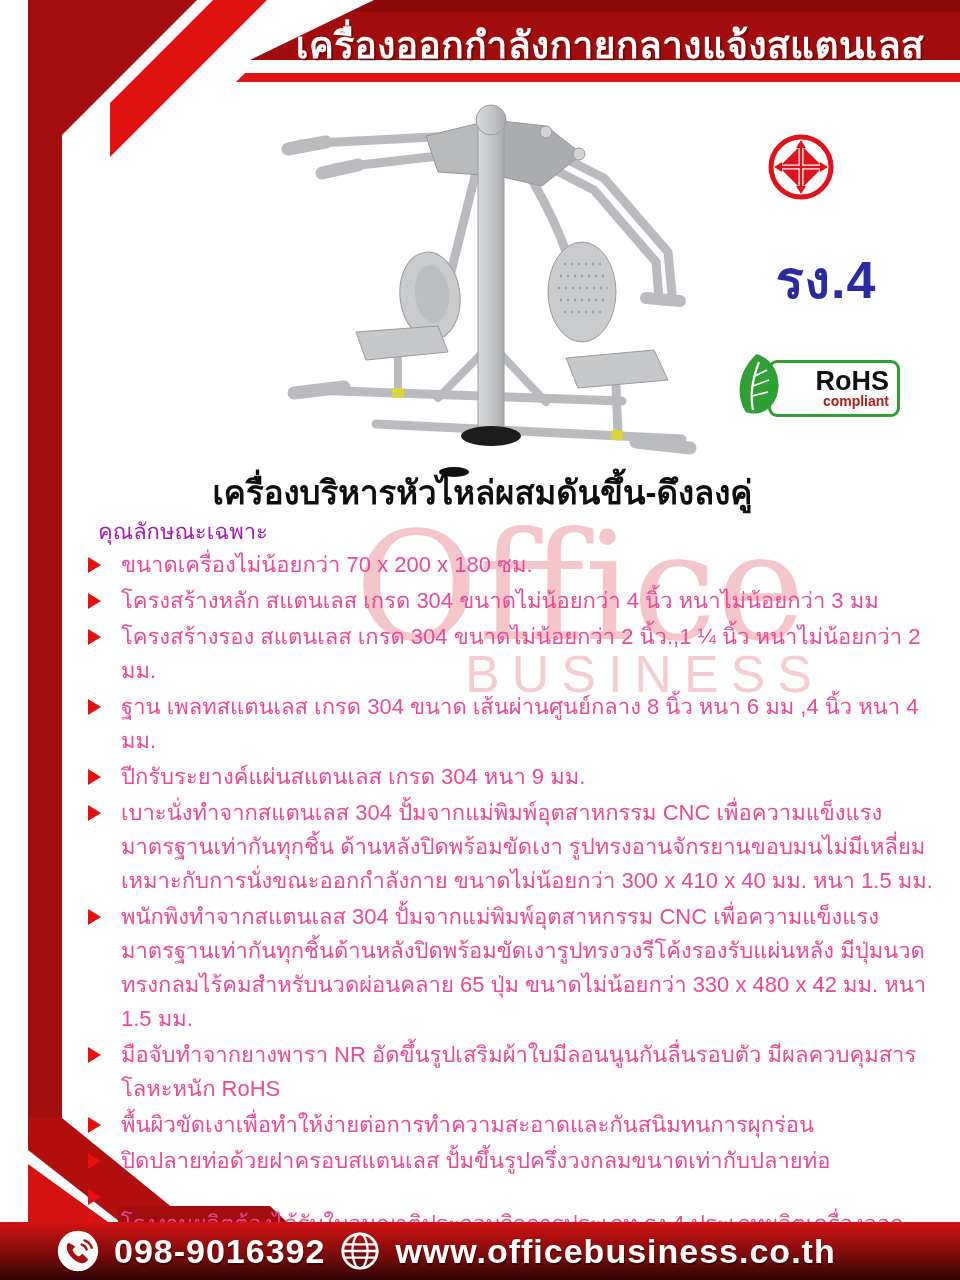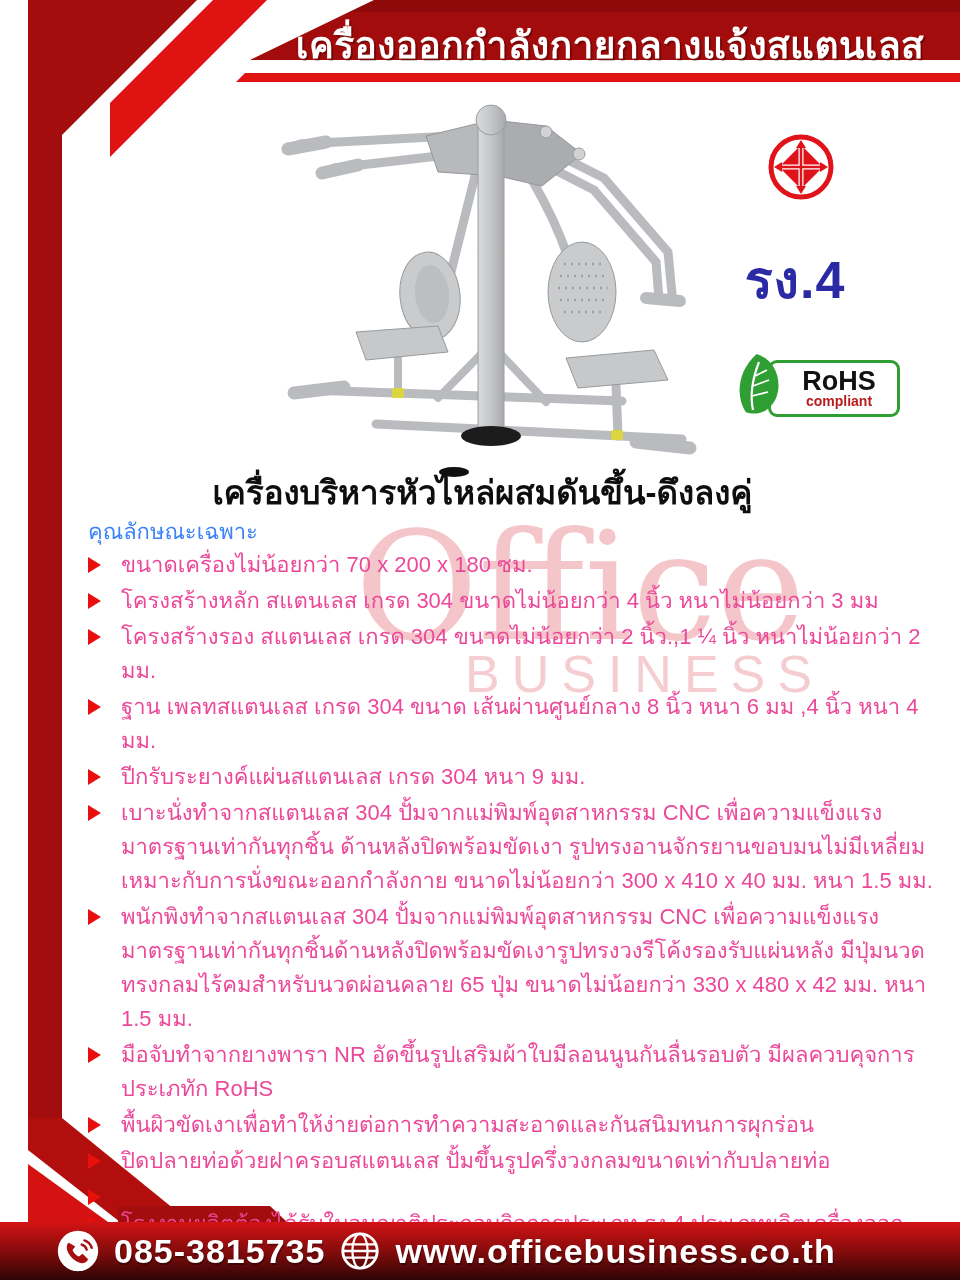--- a/index.html
+++ b/index.html
@@ -13,45 +13,45 @@
   #decor{position:absolute;left:0;top:0;width:960px;height:1280px;z-index:0;}
   
   .banner-title{
     left:270px;top:15px;width:680px;text-align:center;z-index:3;
     color:#ffffff;font-size:37px;font-weight:800;letter-spacing:.5px;
     text-shadow:2px 2px 0 rgba(70,0,0,.45);white-space:nowrap;
   }
   
   .tis{left:766px;top:132px;width:70px;height:70px;z-index:3;}
   .factory-type{
-    left:725px;top:238px;width:140px;text-align:center;z-index:3;
+    left:756px;top:238px;width:140px;text-align:center;z-index:3;
     color:#2a2aa4;font-size:52px;font-weight:800;letter-spacing:1px;
   }
   .rohs-box{
     left:768px;top:360px;width:100px;z-index:3;background:#fff;
     border:3px solid #2f9e33;border-radius:9px;padding:5px 8px 5px 18px;
-    text-align:center;
+    text-align:right;
   }
   .rohs-title{font-size:27px;font-weight:800;color:#111;line-height:26px;}
   .rohs-sub{font-size:14px;font-weight:700;color:#b91c1c;line-height:15px;}
   .leaf{left:733px;top:352px;width:50px;height:66px;z-index:4;}
   
   .product{left:280px;top:92px;width:420px;height:395px;z-index:2;}
   
   .watermark{left:355px;top:512px;z-index:1;pointer-events:none;}
   .wm1{font-family:"DejaVu Serif","Liberation Serif",serif;font-size:150px;line-height:150px;
        color:rgba(229,120,128,.42);}
   .wm2{position:absolute;left:110px;top:132px;font-size:52px;font-weight:400;
        letter-spacing:12px;color:rgba(229,120,128,.38);}
   
   .product-title{
     left:60px;top:466px;width:845px;text-align:center;z-index:2;
     font-size:33px;font-weight:800;color:#0e0e0e;
   }
-  .spec-heading{left:88px;top:514px;z-index:2;font-size:22px;color:#3b82f6;}
+  .spec-heading{left:98px;top:514px;z-index:2;font-size:22px;color:#a21caf;}
   .spec-list{left:88px;top:548px;width:848px;z-index:2;list-style:none;margin:0;padding:0;}
   .spec{display:flex;gap:20px;margin:0 0 2px 0;font-size:22px;line-height:34px;color:#ec4899;}
   .tri{flex:0 0 auto;width:0;height:0;margin-top:9px;
        border-left:13px solid #e8100c;border-top:8px solid transparent;border-bottom:8px solid transparent;}
   
   .footer{
     left:0;top:1222px;width:960px;height:58px;z-index:5;
     background:linear-gradient(#d31314,#7e0b0b 55%,#2e0405);
     display:flex;align-items:center;gap:14px;padding-left:56px;box-sizing:border-box;
   }
@@ -198,21 +198,21 @@
   <li class="spec">
       <span class="tri"></span>
       <span>เบาะนั่งทำจากสแตนเลส 304 ปั้มจากแม่พิมพ์อุตสาหกรรม CNC เพื่อความแข็งแรงมาตรฐานเท่ากันทุกชิ้น ด้านหลังปิดพร้อมขัดเงา รูปทรงอานจักรยานขอบมนไม่มีเหลี่ยมเหมาะกับการนั่งขณะออกกำลังกาย ขนาดไม่น้อยกว่า 300 x 410 x 40 มม. หนา 1.5 มม.</span>
     </li>
   <li class="spec">
       <span class="tri"></span>
       <span>พนักพิงทำจากสแตนเลส 304 ปั้มจากแม่พิมพ์อุตสาหกรรม CNC เพื่อความแข็งแรงมาตรฐานเท่ากันทุกชิ้นด้านหลังปิดพร้อมขัดเงารูปทรงวงรีโค้งรองรับแผ่นหลัง มีปุ่มนวดทรงกลมไร้คมสำหรับนวดผ่อนคลาย 65 ปุ่ม ขนาดไม่น้อยกว่า 330 x 480 x 42 มม. หนา 1.5 มม.</span>
     </li>
   <li class="spec">
       <span class="tri"></span>
-      <span>มือจับทำจากยางพารา NR อัดขึ้นรูปเสริมผ้าใบมีลอนนูนกันลื่นรอบตัว มีผลควบคุจการประเภทัก RoHS</span>
+      <span>มือจับทำจากยางพารา NR อัดขึ้นรูปเสริมผ้าใบมีลอนนูนกันลื่นรอบตัว มีผลควบคุมสารโลหะหนัก RoHS</span>
     </li>
   <li class="spec">
       <span class="tri"></span>
       <span>พื้นผิวขัดเงาเพื่อทำให้ง่ายต่อการทำความสะอาดและกันสนิมทนการผุกร่อน</span>
     </li>
   <li class="spec">
       <span class="tri"></span>
       <span>ปิดปลายท่อด้วยฝาครอบสแตนเลส ปั้มขึ้นรูปครึ่งวงกลมขนาดเท่ากับปลายท่อ</span>
     </li>
   <li class="spec">
@@ -224,20 +224,20 @@
     </li>
 
 </ul>
 
 <div class="abs footer">
   <svg class="f-icon" width="44" height="44" viewBox="0 0 48 48">
     <circle cx="24" cy="24" r="22" fill="#ffffff"></circle>
     <path d="M14 15 c-3 2 -3 7 0 12 c3 5 8 9 13 10 c4 1 7 -1 8 -4 l-6 -6 l-4 3 c-3 -1 -6 -4 -7 -7 l3 -4 z" fill="#a50f10"></path>
     <path d="M28 17 a8 8 0 0 1 5.5 5.5 M31 12.5 a13 13 0 0 1 8 8" stroke="#a50f10" stroke-width="2.6" fill="none" stroke-linecap="round"></path>
   </svg>
-  <span class="f-text">085-3815735</span>
+  <span class="f-text">098-9016392</span>
   <svg class="f-icon" width="42" height="42" viewBox="0 0 44 44">
     <circle cx="22" cy="22" r="18" fill="none" stroke="#ffffff" stroke-width="3"></circle>
     <ellipse cx="22" cy="22" rx="8" ry="18" fill="none" stroke="#ffffff" stroke-width="2.4"></ellipse>
     <path d="M5 15 L39 15 M4 22 L40 22 M5 29 L39 29" stroke="#ffffff" stroke-width="2.4" fill="none"></path>
   </svg>
   <span class="f-text">www.officebusiness.co.th</span>
 </div>
 
 </body></html>

